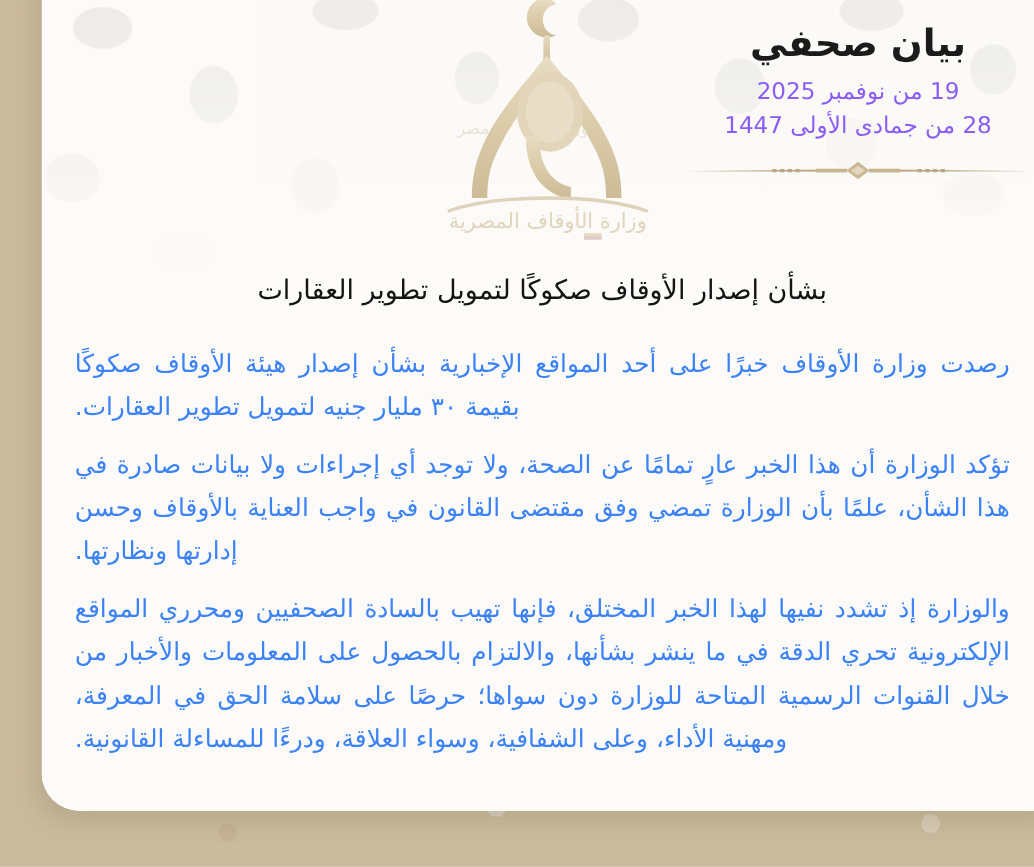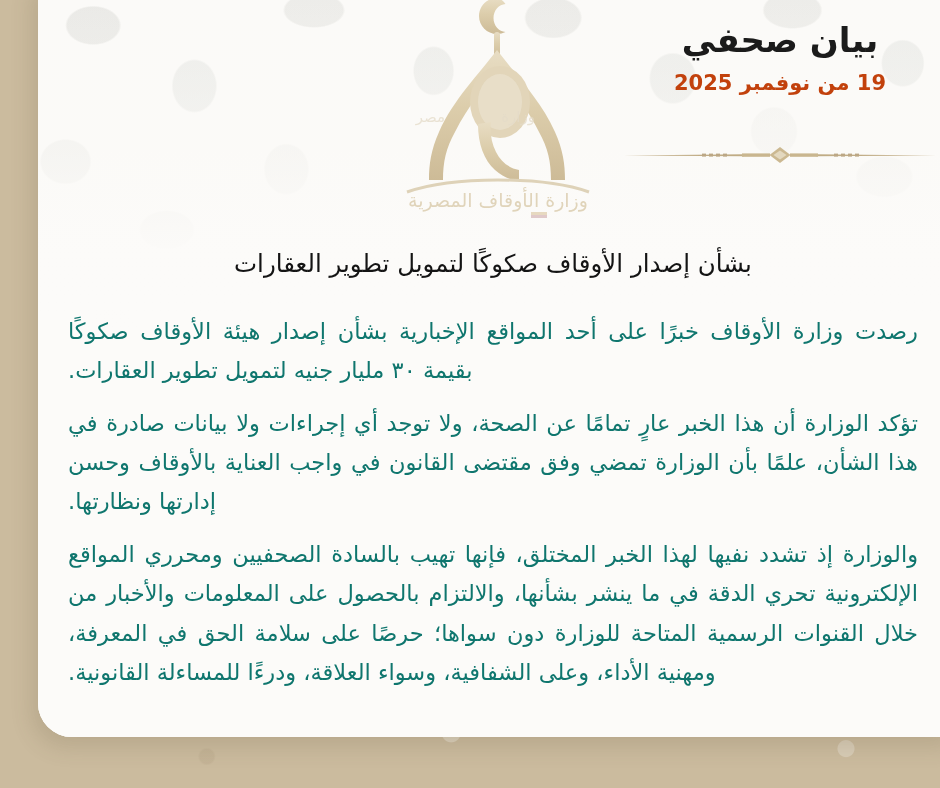--- a/index.html
+++ b/index.html
@@ -101,23 +101,23 @@
   .press-title {
     font-size: 34px;
     font-weight: 700;
     color: #1b1b1b;
     letter-spacing: 0px;
     line-height: 1.15;
     margin: 0 0 8px 0;
   }
   .date-line {
     font-size: 21px;
-    color: #c2410c;
+    color: #8b5cf6;
     line-height: 1.45;
-    font-weight: 700;
+    font-weight: 400;
     direction: rtl;
   }
 
   
   .divider {
     position: absolute;
     top: 162px;
     right: 22px;
     width: 312px;
     height: 26px;
@@ -151,21 +151,21 @@
   .subject {
     font-size: 24.5px;
     font-weight: 400;
     color: #141414;
     text-align: center;
     line-height: 1.45;
     margin: 0 16px 30px 16px;
   }
   .para {
     font-size: 22.5px;
-    color: #0f766e;
+    color: #3b82f6;
     line-height: 1.74;
     text-align: justify;
     text-align-last: left;
     margin: 0 0 14px 0;
     direction: rtl;
     unicode-bidi: isolate;
   }
   .para:last-child { margin-bottom: 17px; }
 </style>
 </head>
@@ -221,20 +221,21 @@
           <text x="115" y="213" text-anchor="middle" font-size="19" fill="#e0d4ba" font-family="'DejaVu Sans', sans-serif" letter-spacing="1">وزارة الأوقاف المصرية</text>
 
           <rect x="148" y="218" width="16" height="4" fill="#e7d9c0"></rect>
           <rect x="148" y="221" width="16" height="3" fill="#e0c9c9"></rect>
         </svg>
       </div>
 
       <div class="header">
         <h1 class="press-title">بيان صحفي</h1>
         <div class="date-line">19 من نوفمبر 2025</div>
+        <div class="date-line">28 من جمادى الأولى 1447</div>
       </div>
 
       <div class="divider">
         <svg viewBox="0 0 312 26" width="312" height="26" aria-hidden="true">
 
           <path d="M0 13.6 L120 12.2 L120 14.2 Z" fill="#c0ac85"></path>
           <path d="M312 13.6 L192 12.2 L192 14.2 Z" fill="#c0ac85"></path>
 
           <rect x="118" y="11.4" width="28" height="3.4" fill="#c9b68f"></rect>
           <rect x="166" y="11.4" width="28" height="3.4" fill="#c9b68f"></rect>

